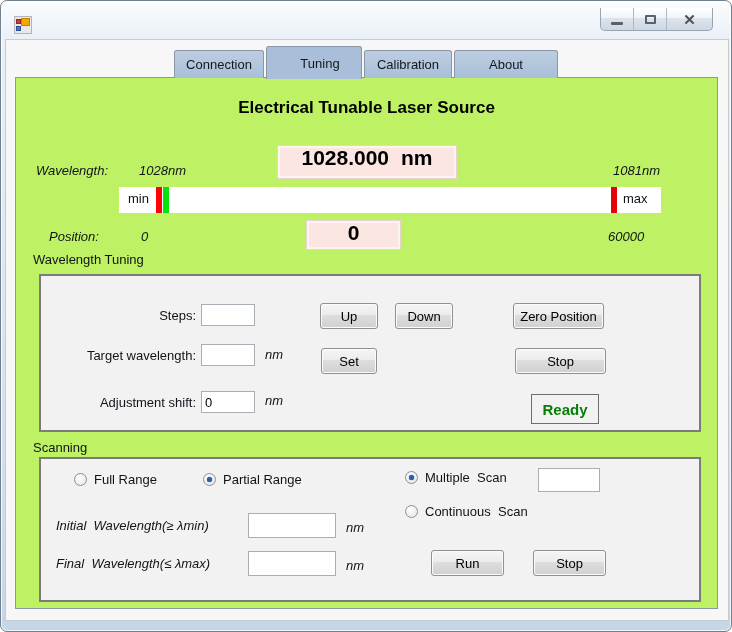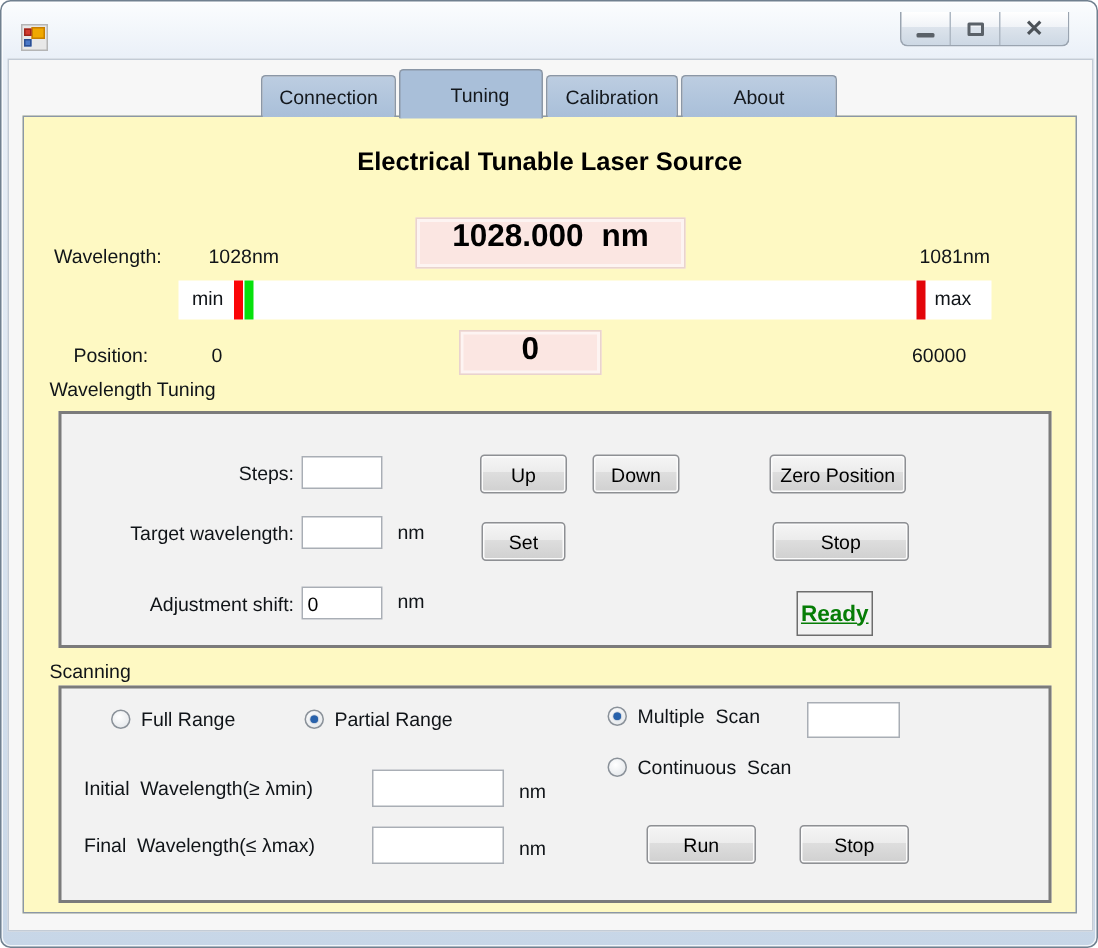--- a/index.html
+++ b/index.html
@@ -38,24 +38,24 @@
     border:1px solid #8b97a6; border-bottom:none; border-radius:3px 3px 0 0;
     margin-right:2px; font-size:13px; color:#14181d; cursor:default;
   }
   .tab.selected { height:33px; margin-bottom:-1px; background:#a9bfd9; z-index:3; position:relative;padding-left:12px; }
   .tab-connection { width:90px; }
   .tab-tuning { width:96px; }
   .tab-calibration { width:88px; }
   .tab-about { width:104px; }
   .page {
     position:absolute; left:0; top:32px; width:703px; height:532px;
-    background:#fef9c3; border:1px solid #8b97a6; z-index:1;
+    background:#bef264; border:1px solid #8b97a6; z-index:1;
   }
   
-  .lbl { position:absolute; font-size:13px; color:#101418; white-space:pre; }
+  .lbl { position:absolute; font-size:13px; color:#101418; white-space:pre;font-style:italic; }
   .page-title { position:absolute; left:0; top:20px; width:100%; text-align:center; font-size:17px; font-weight:bold; color:#000; }
   .display-box {
     position:absolute; background:#fbe6e2; border:1px solid #e9d3cf;
     box-shadow:inset 0 0 0 2px #fdf4f2;
     display:flex; justify-content:center;
     font-weight:bold; color:#000;
   }
   .wl-display { left:261px; top:67px; width:180px; height:34px; font-size:21px; }
   .pos-display { left:290px; top:142px; width:95px; height:30px; font-size:21px; }
   .unit-gap { display:inline-block; width:12px; }
@@ -76,23 +76,23 @@
     font-family:"Liberation Sans", sans-serif; font-size:13px; color:#000; padding:0 3px;
   }
   button.win {
     position:absolute; border:1px solid #8e9094; border-radius:3px;
     background:linear-gradient(#f5f5f5,#ececec 45%,#dedede 45%,#d0d0d0);
     box-shadow:inset 0 0 0 1px #fbfbfb;
     font-family:"Liberation Sans", sans-serif; font-size:13px; color:#000;
     display:flex; align-items:center; justify-content:center; cursor:default;
   }
   .ready-box {
-    position:absolute; left:515px; top:316px; width:51px; height:30px;
+    position:absolute; left:515px; top:316px; width:68px; height:30px;
     border:1px solid #6e6e6e; display:flex; align-items:center; justify-content:center;
-    font-size:15px; font-weight:bold; color:#067d06;text-decoration:underline;
+    font-size:15px; font-weight:bold; color:#067d06;
   }
   .radio { position:absolute; display:flex; align-items:center; cursor:default; }
   .radio .circle {
     width:13px; height:13px; border-radius:50%; border:1px solid #8a9199;
     background:radial-gradient(circle at 40% 35%, #ffffff, #dfe3e7); flex:0 0 13px;
   }
   .radio.checked .circle { position:relative; }
   .radio.checked .circle::after {
     content:""; position:absolute; left:3px; top:3px; width:5px; height:5px;
     border-radius:50%; background:#2862ac; box-shadow:0 0 1px #16407c;

